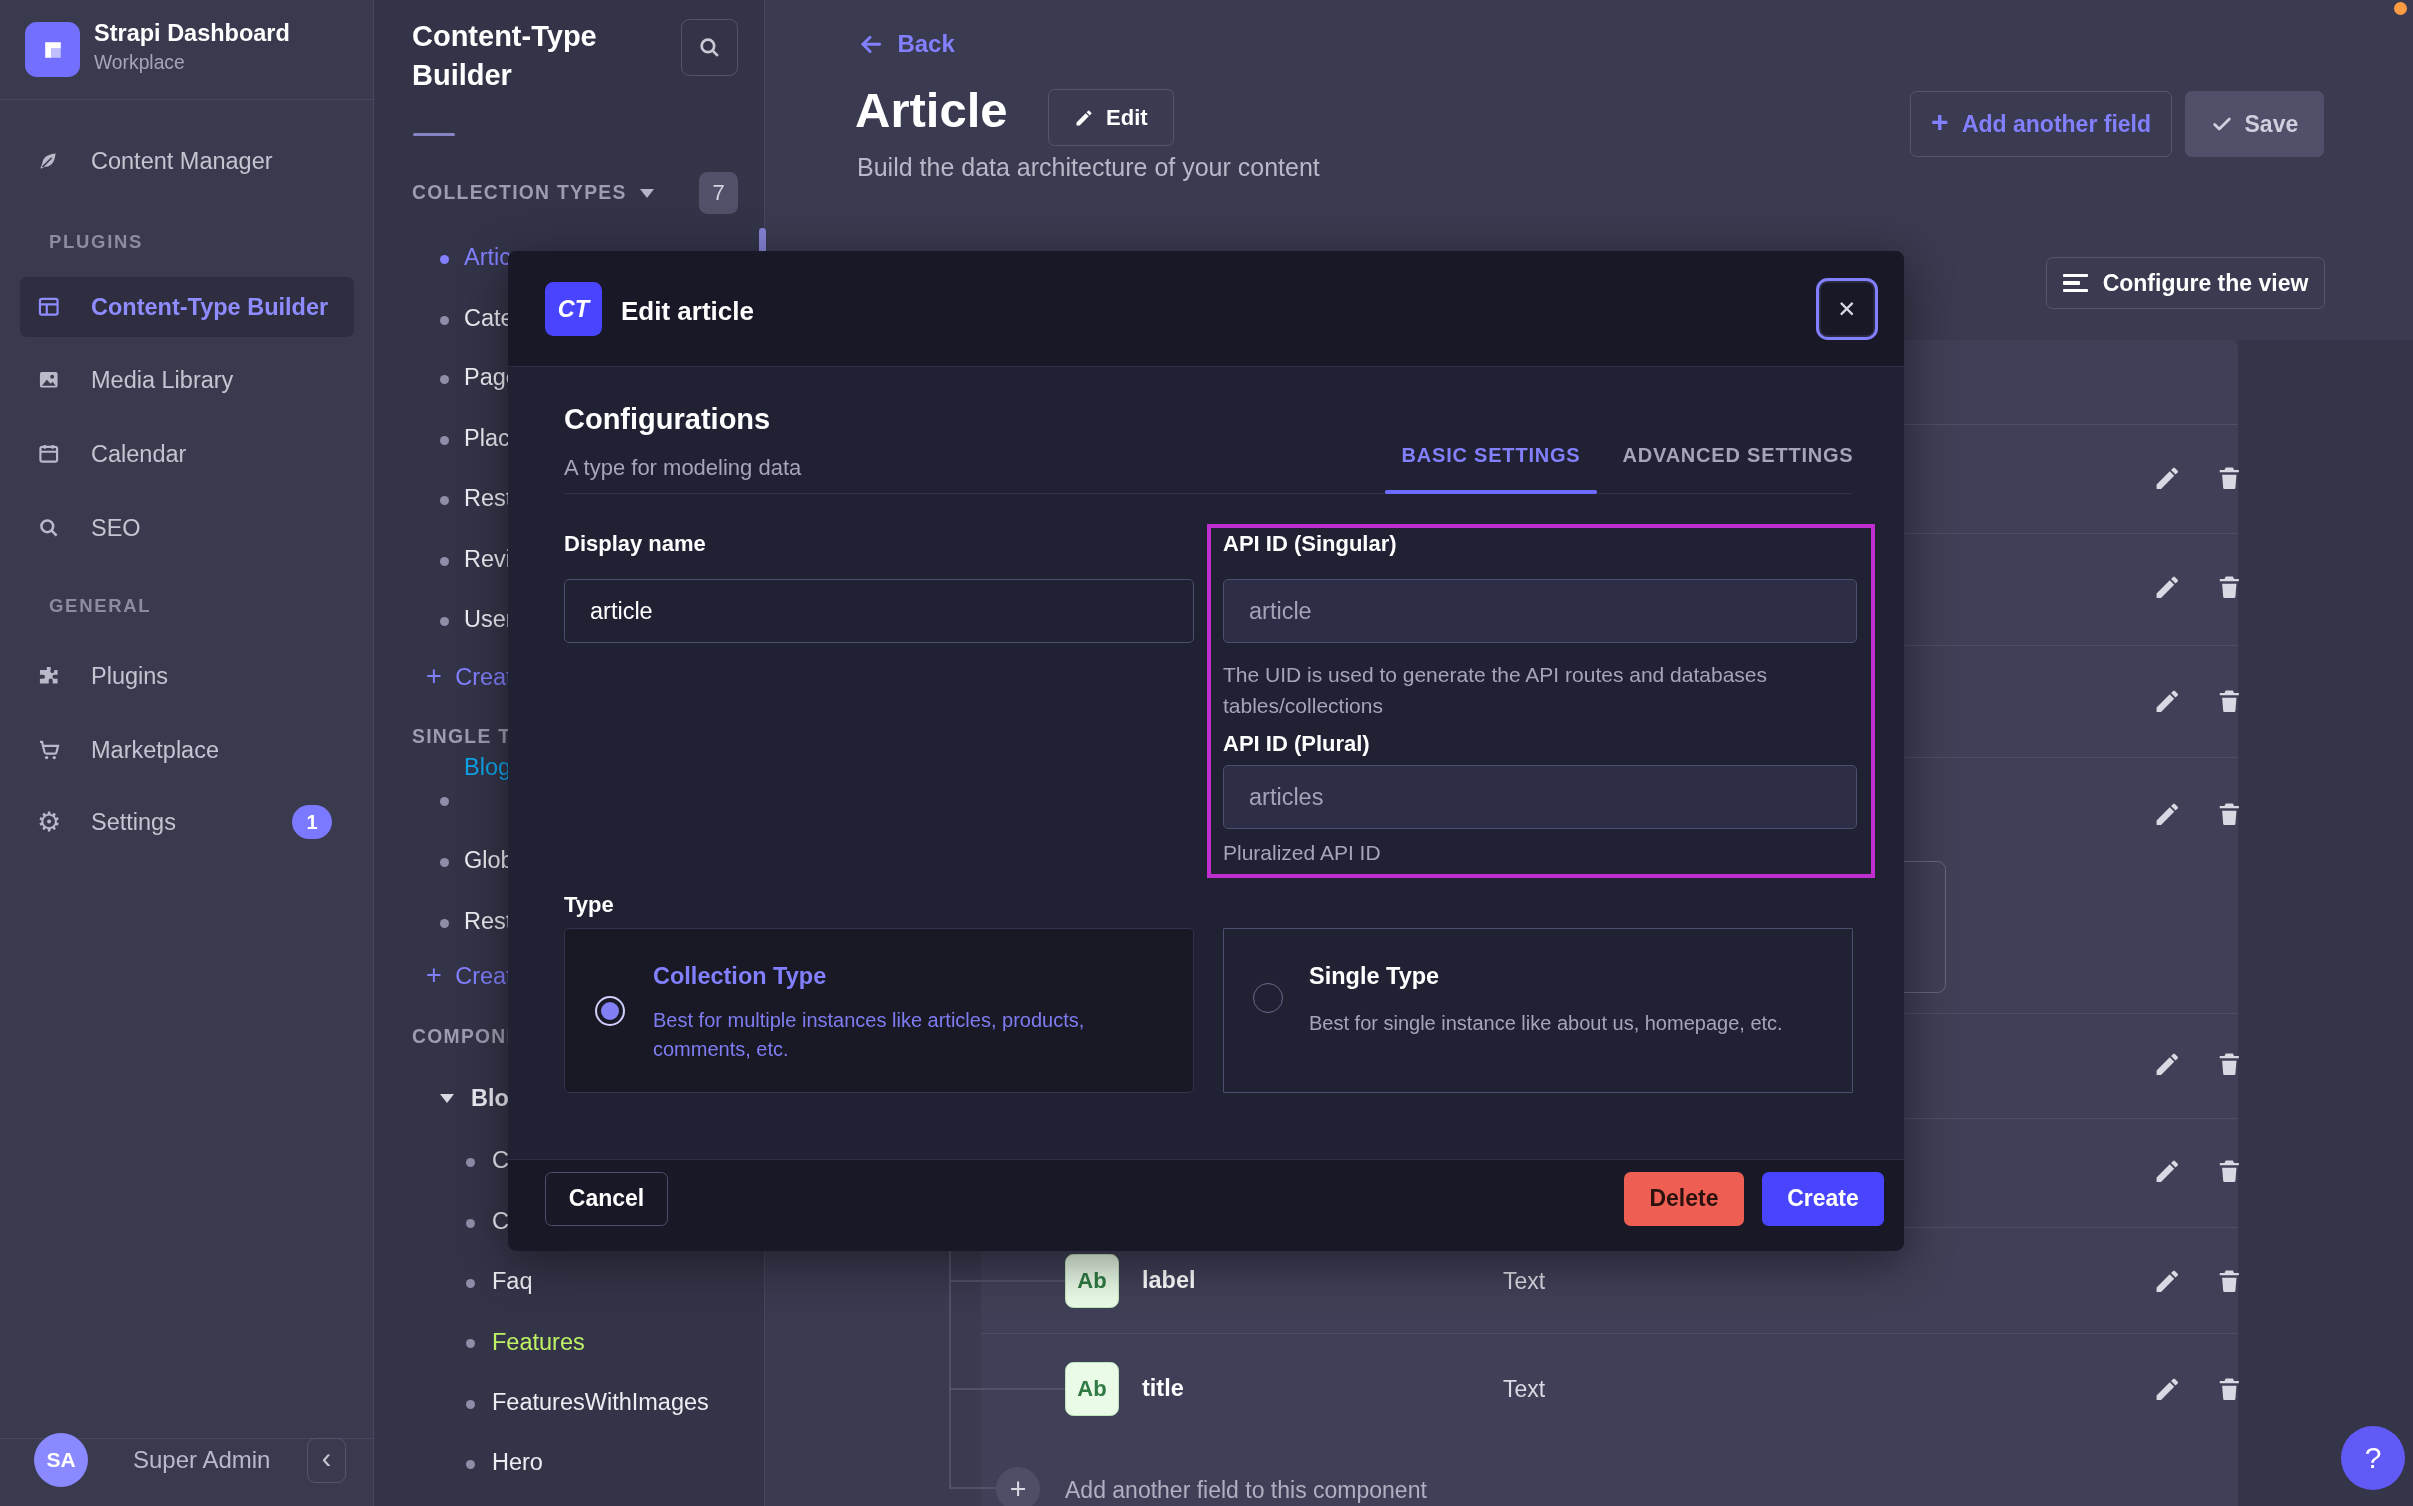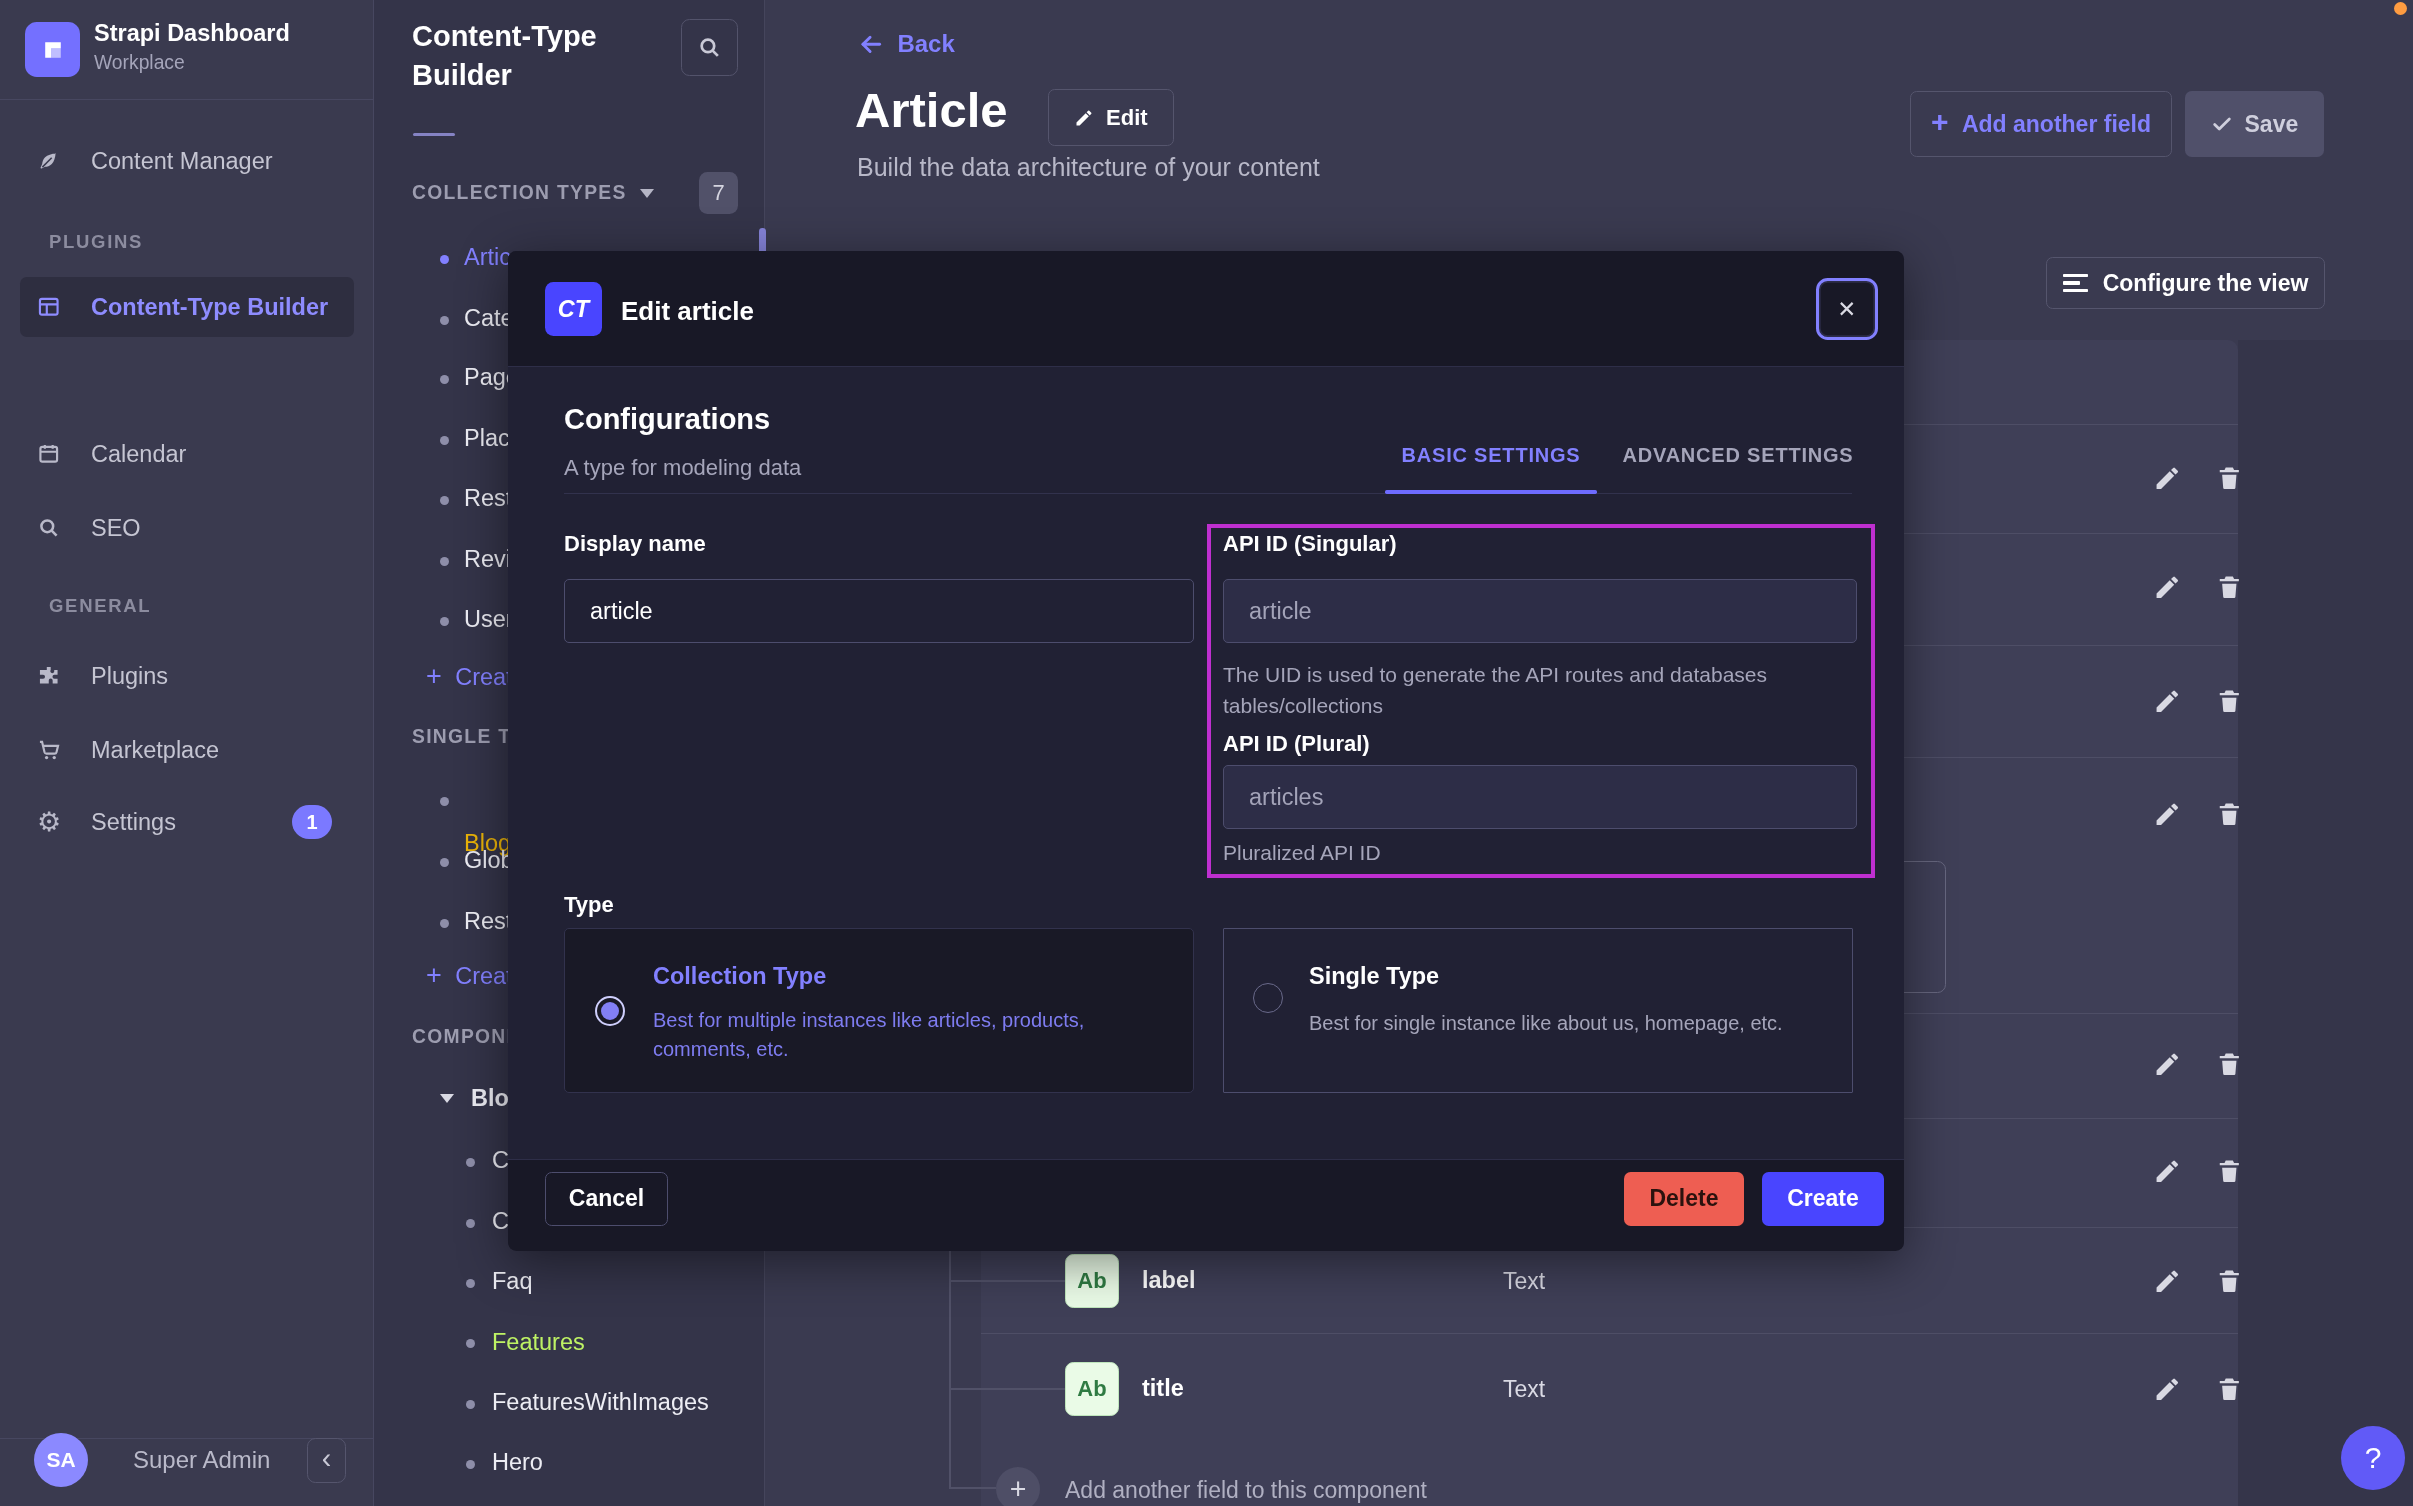--- a/index.html
+++ b/index.html
@@ -57,20 +57,32 @@
        <span class="side-active"></span>
        <span class="ic" style="position:relative">
             <svg width="23.5" height="23.5" viewBox="0 0 24 24">
               <rect x="3" y="4" width="18" height="16" rx="2" fill="none" stroke="#8e8cff" stroke-width="2.2"></rect>
               <path d="M3 9.5h18M10 9.5V20" stroke="#8e8cff" stroke-width="2.2"></path>
             </svg>
           </span>
        <span style="position:relative;color:#8e8cff;font-weight:bold">Content-Type Builder</span>
 
      </div>
+        <div class="abs side-item" style="top:350px;cursor:pointer">
+
+       <span class="ic" style="position:relative">
+            <svg width="23.5" height="23.5" viewBox="0 0 24 24">
+              <rect x="3" y="4" width="18" height="16" rx="2" fill="#b9b9c9"></rect>
+              <circle cx="15.5" cy="9" r="2" fill="#3a3a4f"></circle>
+              <path d="M5 18l5-6 4 4 2-2 3 4z" fill="#3a3a4f"></path>
+            </svg>
+          </span>
+       <span style="position:relative;color:#c5c5d2;font-weight:normal">Media Library</span>
+
+     </div>
         <div class="abs side-item" style="top:424px;cursor:pointer">
 
        <span class="ic" style="position:relative">
             <svg width="23.5" height="23.5" viewBox="0 0 24 24">
               <rect x="3.5" y="5" width="17" height="15" rx="2" fill="none" stroke="#b9b9c9" stroke-width="2.2"></rect>
               <path d="M8 3v4M16 3v4M3.5 10h17" stroke="#b9b9c9" stroke-width="2.2"></path>
             </svg>
           </span>
        <span style="position:relative;color:#c5c5d2;font-weight:normal">Calendar</span>
 
@@ -154,21 +166,21 @@
         <span class="bullet" style="left:66px;top:557px;background:#8e8ea9"></span>
        <div class="abs p-item" style="left:90px;top:546px;color:#ededf4;cursor:pointer">Revi</div>
         <span class="bullet" style="left:66px;top:617px;background:#8e8ea9"></span>
        <div class="abs p-item" style="left:90px;top:606px;color:#ededf4;cursor:pointer">User</div>
         <div class="abs" style="left:52px;top:663px;color:#8280ff;font-size:23.5px;display:flex;align-items:center;gap:13.4px;cursor:pointer">
          <span style="font-size:27px;margin-top:-2.5px">+</span>
           <span>Create</span>
        </div>
         <div class="abs" style="left:38px;top:726px;font-size:19.3px;font-weight:bold;letter-spacing:1.3px;color:#9d9db0;display:flex;align-items:center;cursor:pointer">SINGLE TY</div>
         <span class="bullet" style="left:66px;top:797px;background:#8e8ea9"></span>
-       <div class="abs p-item" style="left:90px;top:830px;color:#eab308;cursor:pointer">Blog</div>
+       <div class="abs p-item" style="left:90px;top:754px;color:#0ea5e9;cursor:pointer">Blog</div>
         <span class="bullet" style="left:66px;top:858px;background:#8e8ea9"></span>
        <div class="abs p-item" style="left:90px;top:847px;color:#ededf4;cursor:pointer">Glob</div>
         <span class="bullet" style="left:66px;top:919px;background:#8e8ea9"></span>
        <div class="abs p-item" style="left:90px;top:908px;color:#ededf4;cursor:pointer">Rest</div>
         <div class="abs" style="left:52px;top:962px;color:#8280ff;font-size:23.5px;display:flex;align-items:center;gap:13.4px;cursor:pointer">
          <span style="font-size:27px;margin-top:-2.5px">+</span>
           <span>Create</span>
        </div>
         <div class="abs" style="left:38px;top:1026px;font-size:19.3px;font-weight:bold;letter-spacing:1.3px;color:#9d9db0;display:flex;align-items:center;cursor:pointer">COMPONE</div>
         <div class="abs" style="left:66px;top:1085px;display:flex;align-items:center;gap:17px;cursor:pointer">

